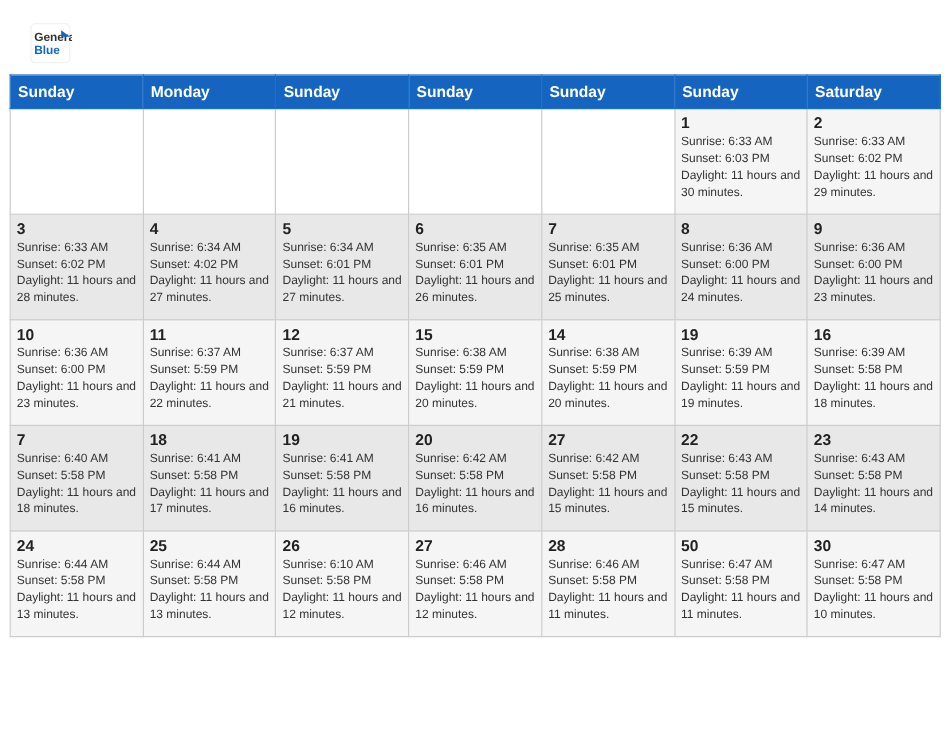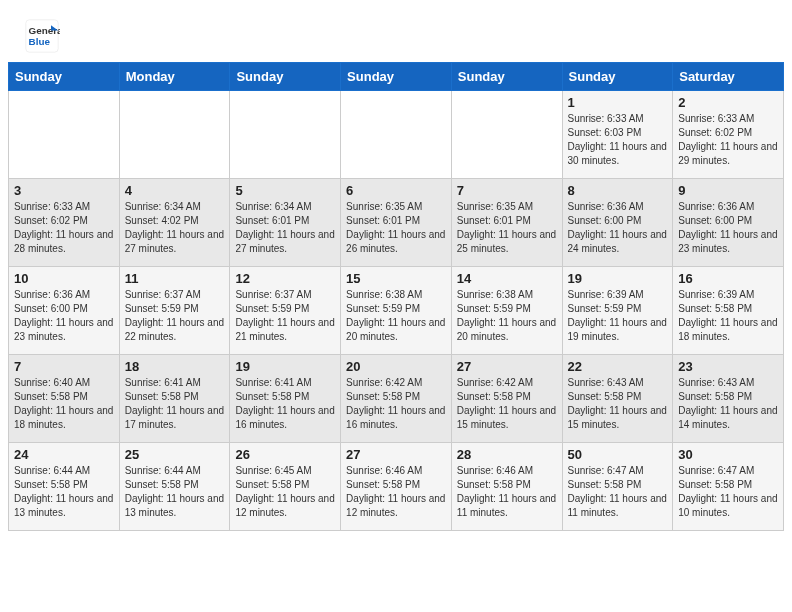--- a/index.html
+++ b/index.html
@@ -300,21 +300,21 @@
           </td>
           <td>
             <span class="day-num">25</span>
             <div class="day-info">Sunrise: 6:44 AM
 Sunset: 5:58 PM
 Daylight: 11 hours
 and 13 minutes.</div>
           </td>
           <td>
             <span class="day-num">26</span>
-            <div class="day-info">Sunrise: 6:45 AM
+            <div class="day-info">Sunrise: 6:10 AM
 Sunset: 5:58 PM
 Daylight: 11 hours
 and 12 minutes.</div>
           </td>
           <td>
             <span class="day-num">27</span>
             <div class="day-info">Sunrise: 6:46 AM
 Sunset: 5:58 PM
 Daylight: 11 hours
 and 12 minutes.</div>

